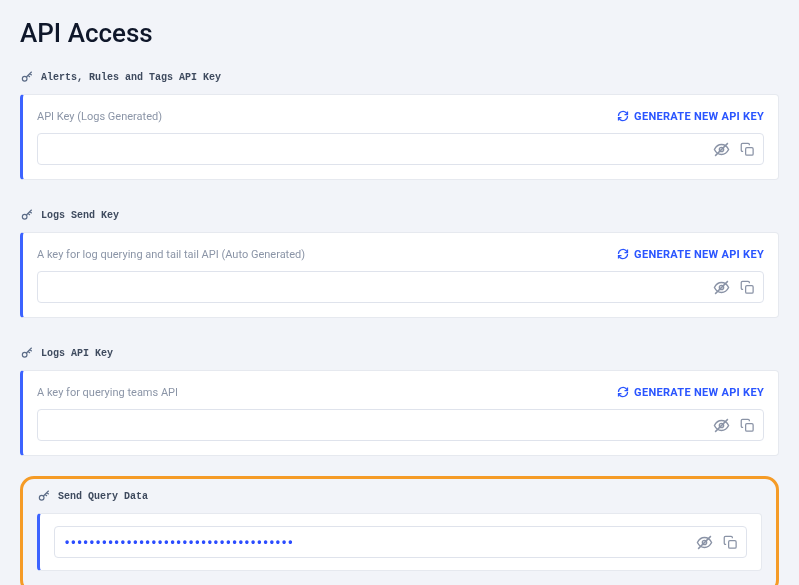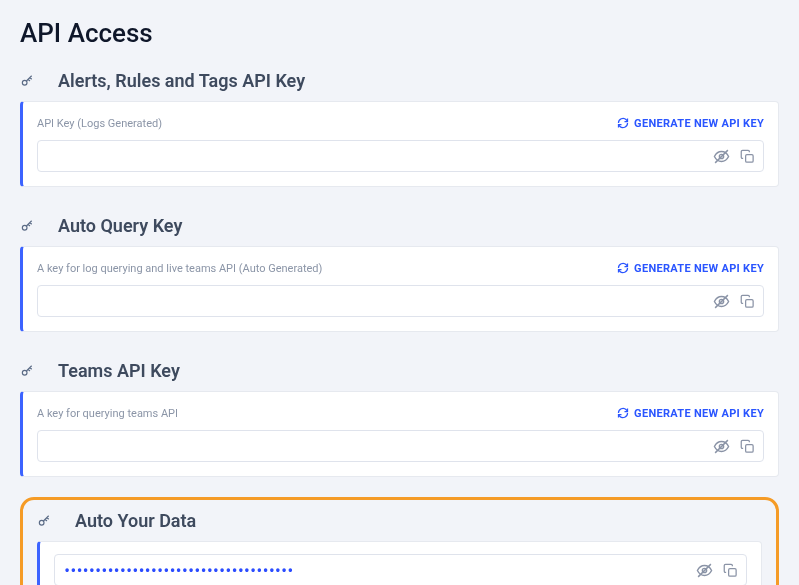--- a/index.html
+++ b/index.html
@@ -19,25 +19,26 @@
       font-weight: 500;
       color: #0f172a;
       margin-bottom: 22px;
     }
     .section {
       margin-bottom: 28px;
     }
     .section-header {
       display: flex;
       align-items: center;
-      gap: 24px;
-      font-size: 18px;
+      gap: 7px;
+      font-size: 10px;
       font-weight: 600;
       color: #3e4a5e;
       margin-bottom: 10px;
+      font-family: Liberation Mono, monospace;
     }
     .section-header .icon {
       width: 14px;
       height: 14px;
       display: inline-flex;
       align-items: center;
       justify-content: center;
       color: #5b6b86;
     }
     .card {
@@ -175,25 +176,25 @@
   </div>
 
   <div class="section">
     <div class="section-header">
       <span class="icon">
         <svg width="14" height="14" viewBox="0 0 24 24" fill="none" stroke="currentColor" stroke-width="2">
           <circle cx="8" cy="15" r="4"></circle>
             <path d="M11 12 L20 3 M17 6 L20 9 M14 9 L17 12"></path>
         </svg>
       </span>
-      <span>Auto Query Key</span>
+      <span>Logs Send Key</span>
     </div>
     <div class="card">
       <div class="card-top">
-        <span class="card-desc">A key for log querying and live teams API (Auto Generated)</span>
+        <span class="card-desc">A key for log querying and tail tail API (Auto Generated)</span>
         <span class="gen-btn">
           <span class="icon">
             <svg width="12" height="12" viewBox="0 0 24 24" fill="none" stroke="currentColor" stroke-width="2.5">
               <path d="M21 3v6h-6"></path>
                 <path d="M3 12a9 9 0 0 1 15.5-6.5L21 8"></path>
               <path d="M3 21v-6h6"></path>
                 <path d="M21 12a9 9 0 0 1-15.5 6.5L3 16"></path>
             </svg>
           </span>
           <span>GENERATE NEW API KEY</span>
@@ -221,21 +222,21 @@
   </div>
 
   <div class="section">
     <div class="section-header">
       <span class="icon">
         <svg width="14" height="14" viewBox="0 0 24 24" fill="none" stroke="currentColor" stroke-width="2">
           <circle cx="8" cy="15" r="4"></circle>
             <path d="M11 12 L20 3 M17 6 L20 9 M14 9 L17 12"></path>
         </svg>
       </span>
-      <span>Teams API Key</span>
+      <span>Logs API Key</span>
     </div>
     <div class="card">
       <div class="card-top">
         <span class="card-desc">A key for querying teams API</span>
         <span class="gen-btn">
           <span class="icon">
             <svg width="12" height="12" viewBox="0 0 24 24" fill="none" stroke="currentColor" stroke-width="2.5">
               <path d="M21 3v6h-6"></path>
                 <path d="M3 12a9 9 0 0 1 15.5-6.5L21 8"></path>
               <path d="M3 21v-6h6"></path>
@@ -267,21 +268,21 @@
   </div>
 
   <div class="highlight-frame">
     <div class="section-header" style="margin-bottom:10px;">
       <span class="icon">
         <svg width="14" height="14" viewBox="0 0 24 24" fill="none" stroke="currentColor" stroke-width="2">
           <circle cx="8" cy="15" r="4"></circle>
             <path d="M11 12 L20 3 M17 6 L20 9 M14 9 L17 12"></path>
         </svg>
       </span>
-      <span>Auto Your Data</span>
+      <span>Send Query Data</span>
     </div>
     <div class="send-card">
       <div class="input-row">
         <input type="text" class="key-input" style="font-weight: 700; color: rgb(43, 76, 255); letter-spacing: 2px;" value="•••••••••••••••••••••••••••••••••••••">
         <div class="input-actions">
           <span class="icon-btn">
             <svg width="17" height="17" viewBox="0 0 24 24" fill="none" stroke="currentColor" stroke-width="2">
               <path d="M2 12s3.5-7 10-7 10 7 10 7-3.5 7-10 7-10-7-10-7z"></path>
                 <circle cx="12" cy="12" r="3"></circle>
                 <line x1="3" y1="21" x2="21" y2="3"></line>

